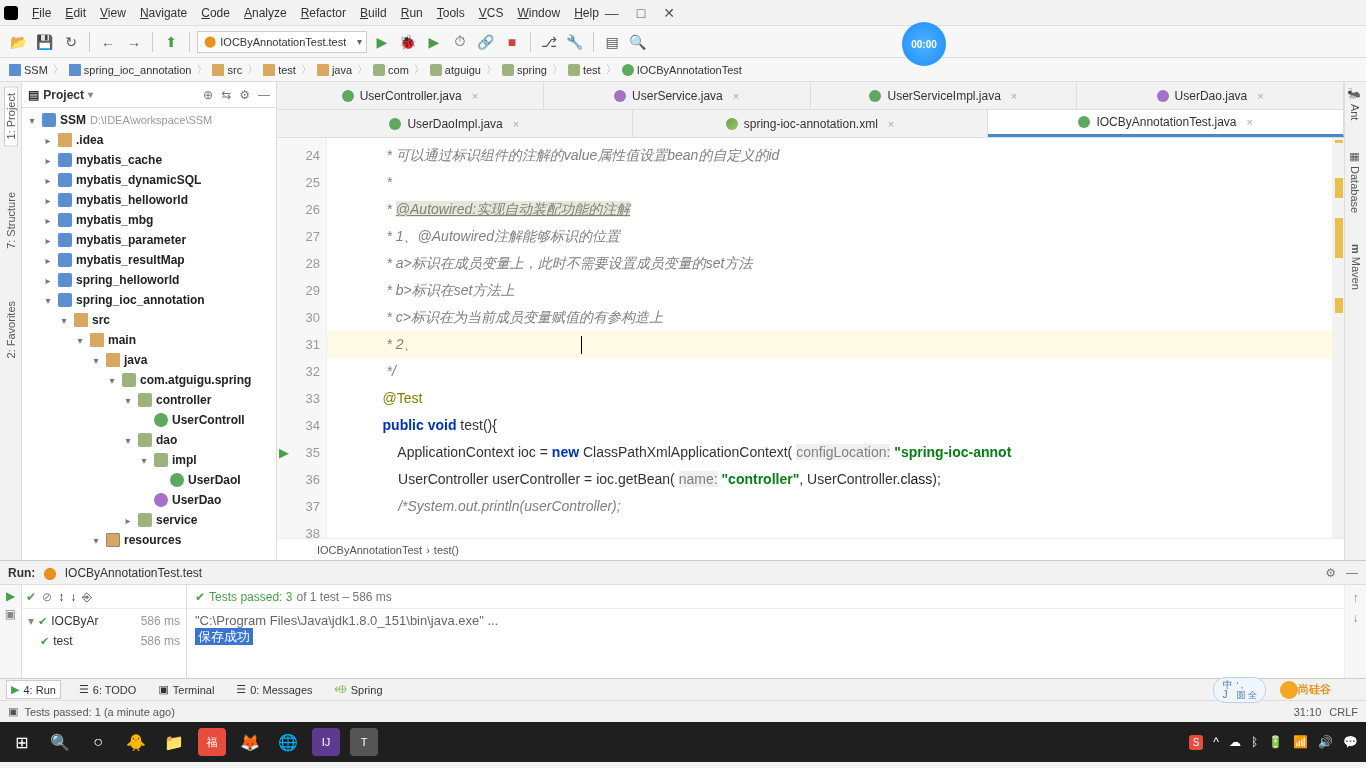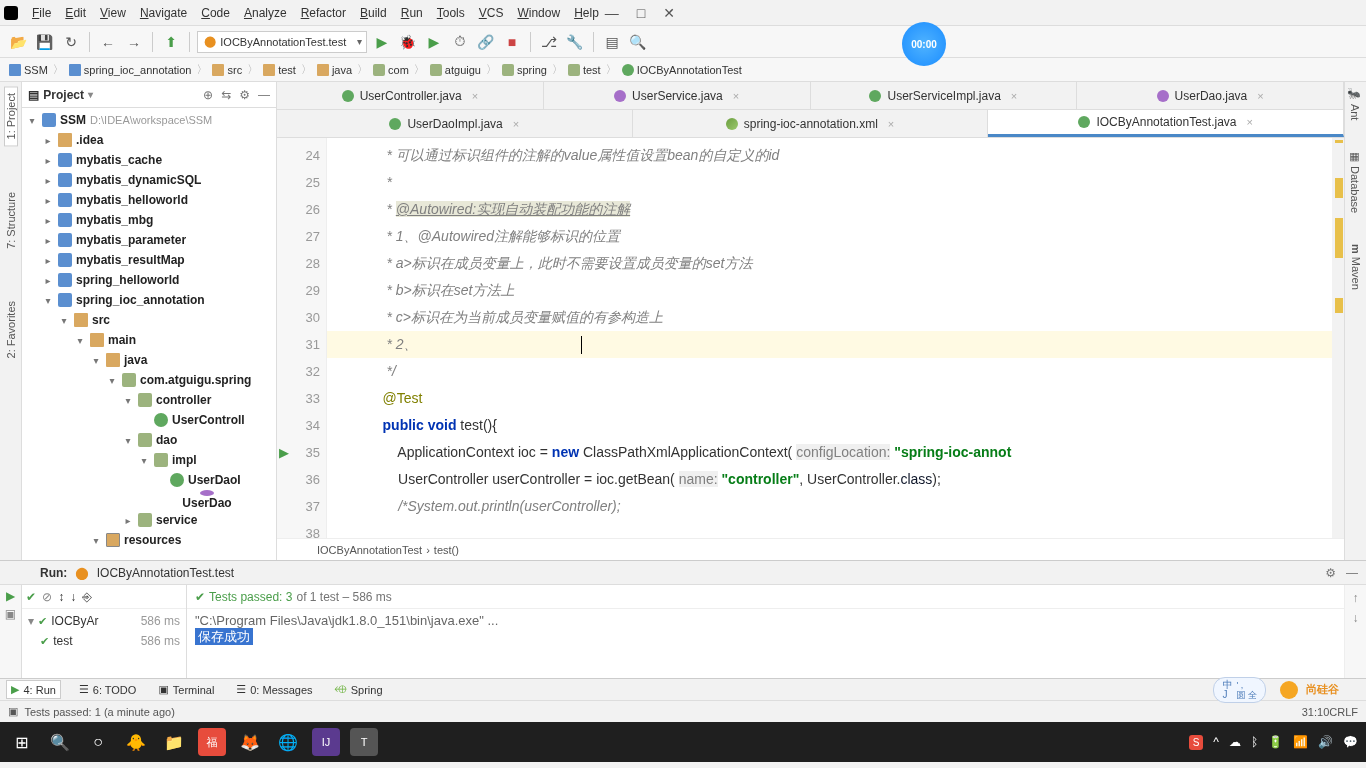--- a/index.html
+++ b/index.html
@@ -87,21 +87,21 @@
 
 .breadcrumb2 { height: 22px; border-top: 1px solid #eee; display: flex; align-items: center; padding: 0 40px; font-size: 11px; color: #555; gap: 4px; }
 
 
 .righttabs { width: 22px; background: #f2f2f2; border-left: 1px solid #ddd; display: flex; flex-direction: column; align-items: center; padding-top: 6px; gap: 30px; }
 .righttabs .vtab { writing-mode: vertical-rl; font-size: 11px; color: #555; cursor: pointer; }
 
 
 .runpanel { height: 118px; border-top: 1px solid #ccc; background: #fff; display: flex; flex-direction: column; }
 .runhead { height: 24px; background: #f2f2f2; border-bottom: 1px solid #ddd; display: flex; align-items: center; padding: 0 8px; gap: 8px; font-size: 12px; }
-.runhead .rtitle { font-weight: bold; margin-left: 32px; }
+.runhead .rtitle { font-weight: bold; }
 .runhead .ricons { margin-left: auto; display: flex; gap: 10px; color: #777; }
 .runbody { flex: 1; display: flex; }
 .runleft { width: 22px; background: #f7f7f7; border-right: 1px solid #ddd; display: flex; flex-direction: column; align-items: center; padding-top: 4px; gap: 4px; }
 .runleft .ric { font-size: 12px; color: #4a9e4a; cursor: pointer; }
 .runtree { width: 165px; border-right: 1px solid #ddd; display: flex; flex-direction: column; }
 .runtoolbar { height: 24px; border-bottom: 1px solid #eee; display: flex; align-items: center; padding: 0 4px; gap: 6px; font-size: 12px; }
 .runtoolbar .chk { color: #4a9e4a; }
 .runtests { flex: 1; font-size: 12px; padding: 2px; }
 .runtests .trow { display: flex; align-items: center; height: 20px; gap: 4px; padding-left: 4px; }
 .runtests .ok { color: #4a9e4a; font-size: 11px; }
@@ -110,26 +110,26 @@
 .passed { height: 24px; border-bottom: 1px solid #eee; display: flex; align-items: center; padding: 0 8px; gap: 4px; color: #4a9e4a; font-size: 12px; }
 .console { flex: 1; font-family: Consolas, monospace; font-size: 13px; padding: 4px 8px; }
 .console .path { color: #666; }
 .console .success { background: #3874d0; color: #fff; padding: 1px 3px; }
 
 
 .bottomtabs { height: 22px; background: #f2f2f2; border-top: 1px solid #ccc; display: flex; align-items: center; padding: 0 6px; gap: 14px; font-size: 11px; }
 .bottomtabs .btab { display: flex; align-items: center; gap: 4px; cursor: pointer; padding: 2px 4px; }
 .bottomtabs .btab.active { background: #fff; border: 1px solid #ccc; }
 .bottomtabs .langbox { margin-left: auto; display: flex; align-items: center; gap: 4px; border: 1px solid #c0d0e8; border-radius: 12px; padding: 2px 8px; background: #f0f6ff; color: #4a7ab8; }
-.bottomtabs .brand { width: 80px; display: flex; align-items: center; gap: 8px; color: #e89020; font-weight: bold; }
+.bottomtabs .brand { width: 80px; display: flex; align-items: center; gap: 0; color: #e89020; font-weight: bold; }
 .brand-ic { width: 18px; height: 18px; background: #f5a623; border-radius: 50%; }
 
 
 .statusbar { height: 22px; background: #f2f2f2; border-top: 1px solid #ddd; display: flex; align-items: center; padding: 0 8px; font-size: 11px; color: #555; }
-.statusbar .right { margin-left: auto; display: flex; gap: 0; }
+.statusbar .right { margin-left: auto; display: flex; gap: 8px; }
 
 
 .taskbar { height: 40px; background: #1f1f1f; display: flex; align-items: center; padding: 0 8px; gap: 10px; }
 .taskbar .tbic { width: 28px; height: 28px; display: flex; align-items: center; justify-content: center; color: #fff; font-size: 16px; cursor: pointer; }
 .taskbar .tray { margin-left: auto; display: flex; align-items: center; gap: 10px; color: #fff; font-size: 12px; }
 
 .stripe { position: absolute; right: 0; top: 0; width: 12px; height: 100%; background: #f2f2f2; }
 .stripe .mark { position: absolute; right: 1px; width: 8px; height: 3px; }
 </style>
 </head>
@@ -351,21 +351,21 @@
         <div class="tree-row" style="padding-left: 116px;">
           <span class="tw">▾</span>
           <span class="ticon ic-pkg"></span>
           <span class="tlabel"><b>impl</b></span>
         </div>
         <div class="tree-row" style="padding-left: 132px;">
           <span class="tw"></span>
           <span class="ticon ic-cls"></span>
           <span class="tlabel"><b>UserDaoI</b></span>
         </div>
-        <div class="tree-row" style="padding-left: 116px; flex-direction: column;">
+        <div class="tree-row" style="padding-left: 116px;">
           <span class="tw"></span>
           <span class="ticon ic-int"></span>
           <span class="tlabel"><b>UserDao</b></span>
         </div>
         <div class="tree-row" style="padding-left: 100px;">
           <span class="tw">▸</span>
           <span class="ticon ic-pkg"></span>
           <span class="tlabel"><b>service</b></span>
         </div>
         <div class="tree-row" style="padding-left: 68px;">

